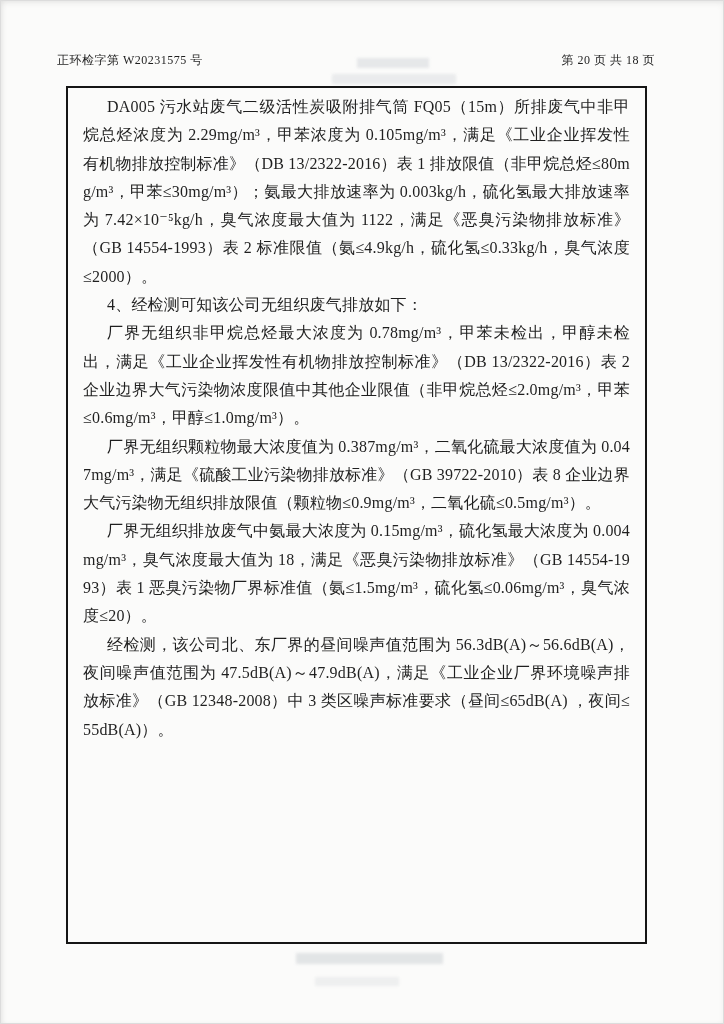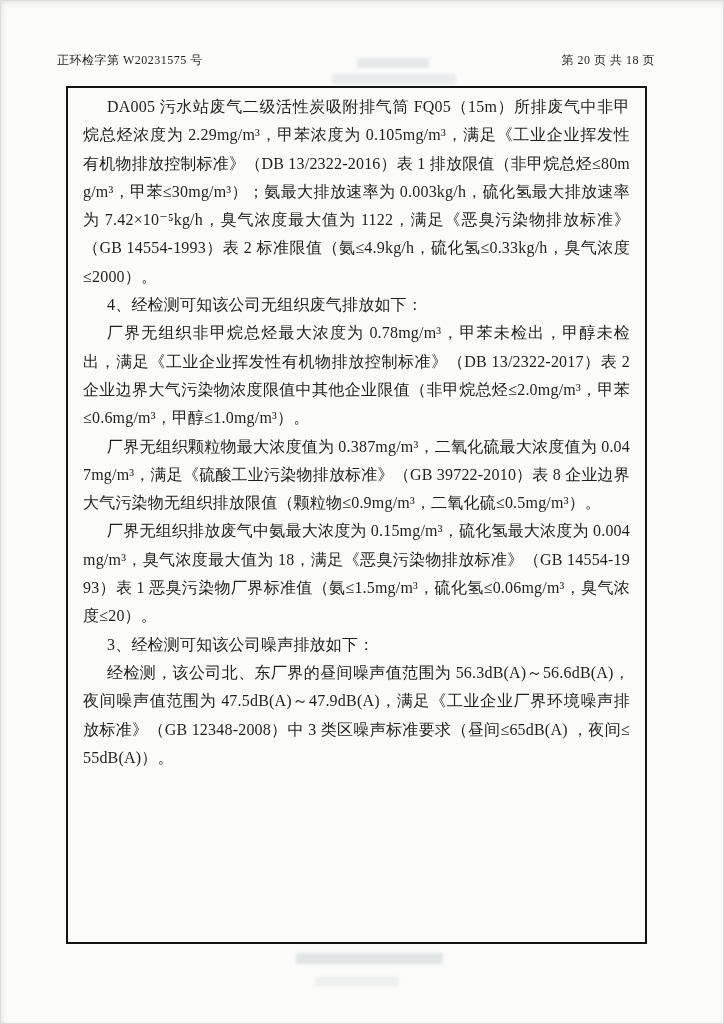--- a/index.html
+++ b/index.html
@@ -86,22 +86,21 @@
   <div class="page-header">
     <span>正环检字第 W20231575 号</span>
     <span>第 20 页  共 18 页</span>
   </div>
 
   <div class="smudge smudge-top"></div>
 
   <div class="content-frame">
     <p>DA005 污水站废气二级活性炭吸附排气筒 FQ05（15m）所排废气中非甲烷总烃浓度为 2.29mg/m³，甲苯浓度为 0.105mg/m³，满足《工业企业挥发性有机物排放控制标准》（DB 13/2322-2016）表 1 排放限值（非甲烷总烃≤80mg/m³，甲苯≤30mg/m³）；氨最大排放速率为 0.003kg/h，硫化氢最大排放速率为 7.42×10⁻⁵kg/h，臭气浓度最大值为 1122，满足《恶臭污染物排放标准》（GB 14554-1993）表 2 标准限值（氨≤4.9kg/h，硫化氢≤0.33kg/h，臭气浓度≤2000）。</p>
     <p>4、经检测可知该公司无组织废气排放如下：</p>
-    <p>厂界无组织非甲烷总烃最大浓度为 0.78mg/m³，甲苯未检出，甲醇未检出，满足《工业企业挥发性有机物排放控制标准》（DB 13/2322-2017）表 2 企业边界大气污染物浓度限值中其他企业限值（非甲烷总烃≤2.0mg/m³，甲苯≤0.6mg/m³，甲醇≤1.0mg/m³）。</p>
+    <p>厂界无组织非甲烷总烃最大浓度为 0.78mg/m³，甲苯未检出，甲醇未检出，满足《工业企业挥发性有机物排放控制标准》（DB 13/2322-2016）表 2 企业边界大气污染物浓度限值中其他企业限值（非甲烷总烃≤2.0mg/m³，甲苯≤0.6mg/m³，甲醇≤1.0mg/m³）。</p>
     <p>厂界无组织颗粒物最大浓度值为 0.387mg/m³，二氧化硫最大浓度值为 0.047mg/m³，满足《硫酸工业污染物排放标准》（GB 39722-2010）表 8 企业边界大气污染物无组织排放限值（颗粒物≤0.9mg/m³，二氧化硫≤0.5mg/m³）。</p>
     <p>厂界无组织排放废气中氨最大浓度为 0.15mg/m³，硫化氢最大浓度为 0.004mg/m³，臭气浓度最大值为 18，满足《恶臭污染物排放标准》（GB 14554-1993）表 1 恶臭污染物厂界标准值（氨≤1.5mg/m³，硫化氢≤0.06mg/m³，臭气浓度≤20）。</p>
-    <p>3、经检测可知该公司噪声排放如下：</p>
     <p>经检测，该公司北、东厂界的昼间噪声值范围为 56.3dB(A)～56.6dB(A)，夜间噪声值范围为 47.5dB(A)～47.9dB(A)，满足《工业企业厂界环境噪声排放标准》（GB 12348-2008）中 3 类区噪声标准要求（昼间≤65dB(A) ，夜间≤55dB(A)）。</p>
   </div>
 
   <div class="smudge smudge-bottom"></div>
 
 </div>
 
 </body></html>

